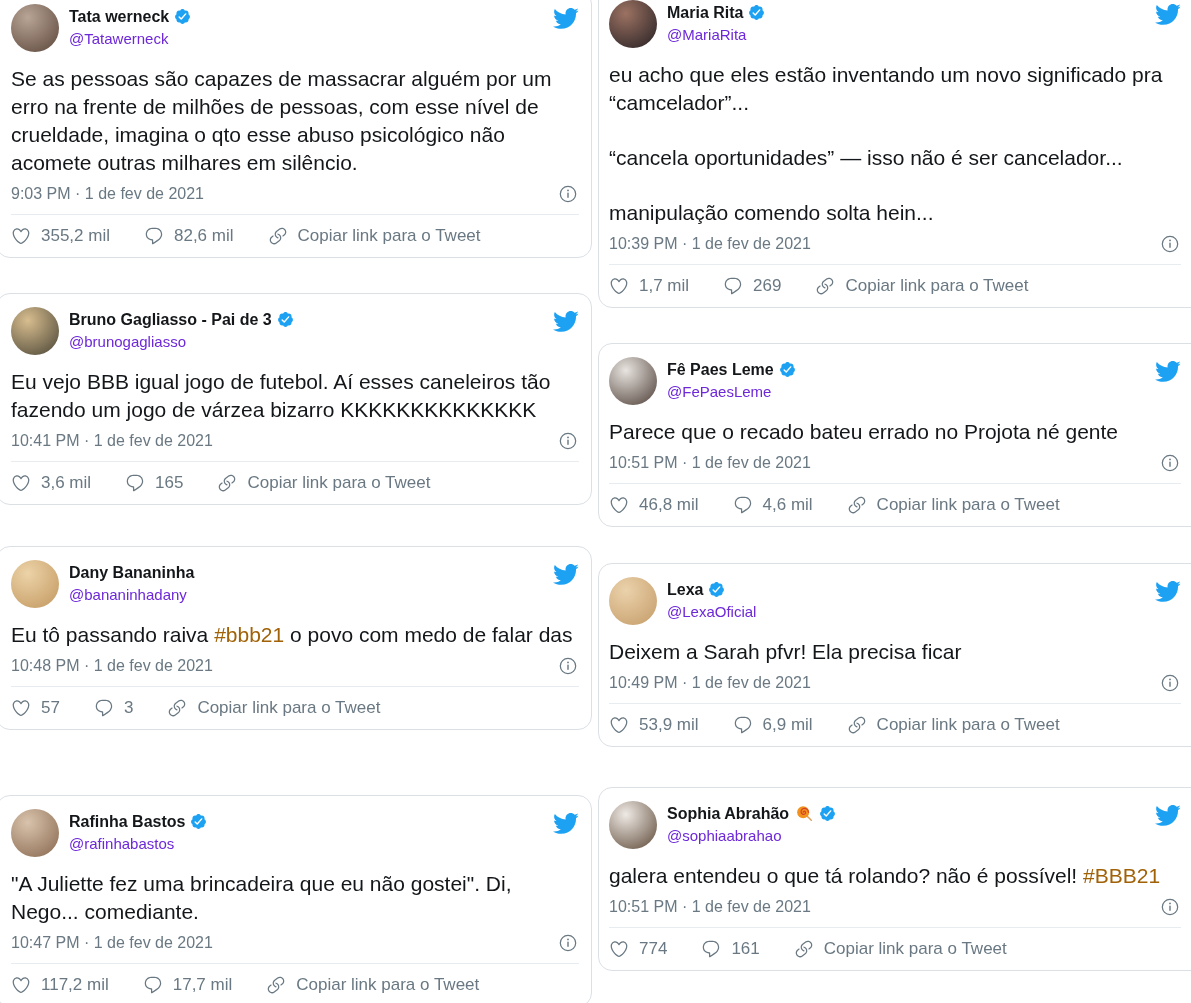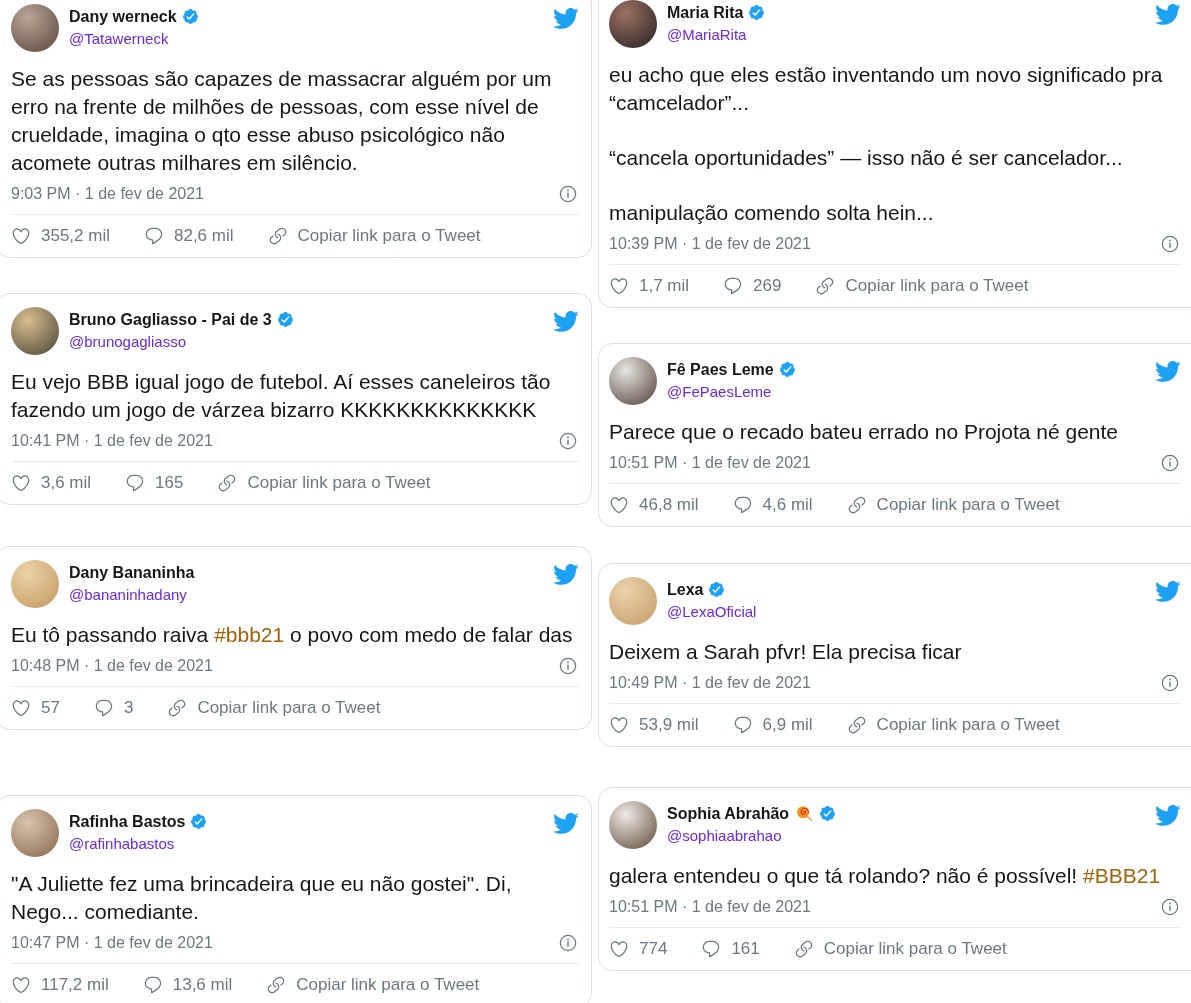--- a/index.html
+++ b/index.html
@@ -92,21 +92,21 @@
       <path d="M10.3 10.3c.1-1.3 1.8-1.6 2.6-.6.9 1.1.2 2.8-1.1 3.2-1.9.6-3.8-.8-4.1-2.7-.4-2.4 1.5-4.6 3.9-4.7 2.9-.2 5.3 2.2 5.3 5" fill="none" stroke="#d6402a" stroke-width="1.5" stroke-linecap="round"></path>
     </symbol>
   </defs>
 </svg>
 
 <article class="card col-left c0">
   <div class="hdr">
     <div class="avatar" style="background: radial-gradient(circle at 35% 28%, rgb(185, 165, 150) 0%, rgb(95, 74, 62) 95%);"></div>
     <div class="who">
       <div class="nm">
-          <span>Dany werneck</span>
+          <span>Tata werneck</span>
           <svg class="badge">
             <use href="#i-badge"></use>
           </svg>
         </div>
       <div class="hd">@Tatawerneck</div>
     </div>
     <svg class="bird">
         <use href="#i-bird"></use>
       </svg>
   </div>
@@ -270,21 +270,21 @@
     <div class="act">
         <svg class="aicon">
           <use href="#i-heart"></use>
         </svg>
         <span class="cnt">117,2 mil</span>
       </div>
     <div class="act">
         <svg class="aicon">
           <use href="#i-reply"></use>
         </svg>
-        <span class="cnt">13,6 mil</span>
+        <span class="cnt">17,7 mil</span>
       </div>
     <div class="act">
         <svg class="aicon">
           <use href="#i-link"></use>
         </svg>
         <span class="cnt">Copiar link para o Tweet</span>
       </div>
   </div>
 </article>
 

